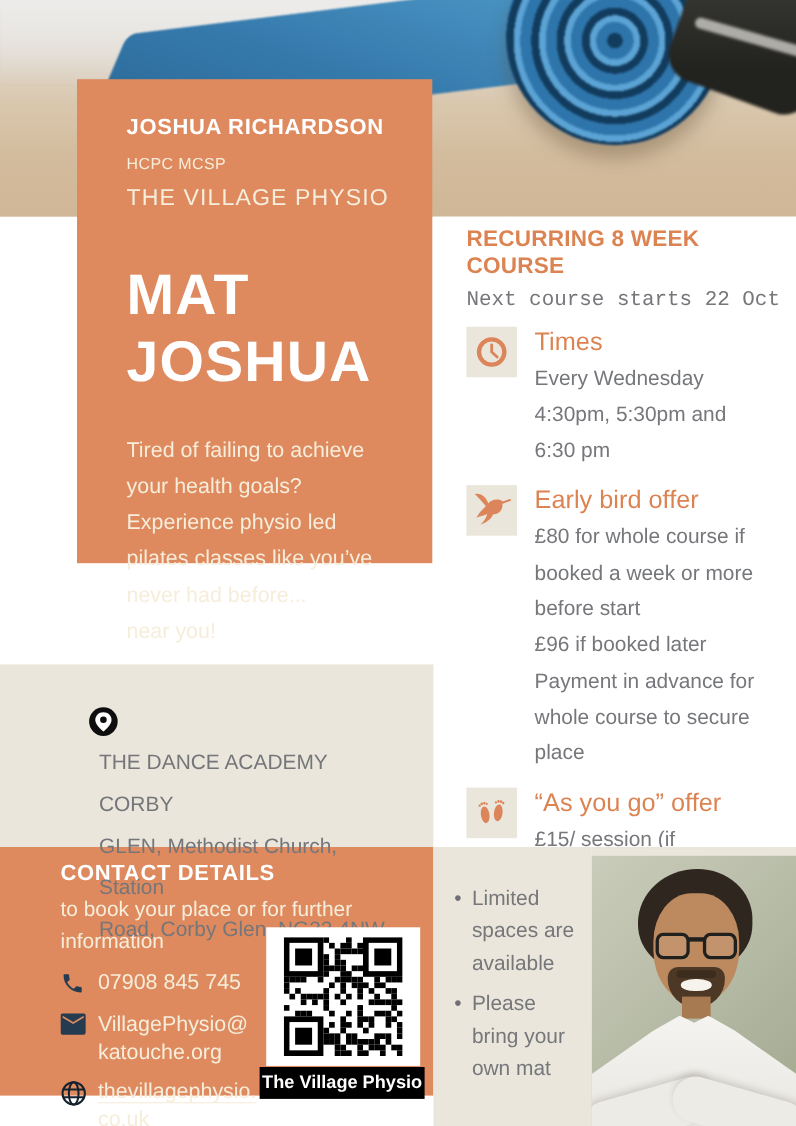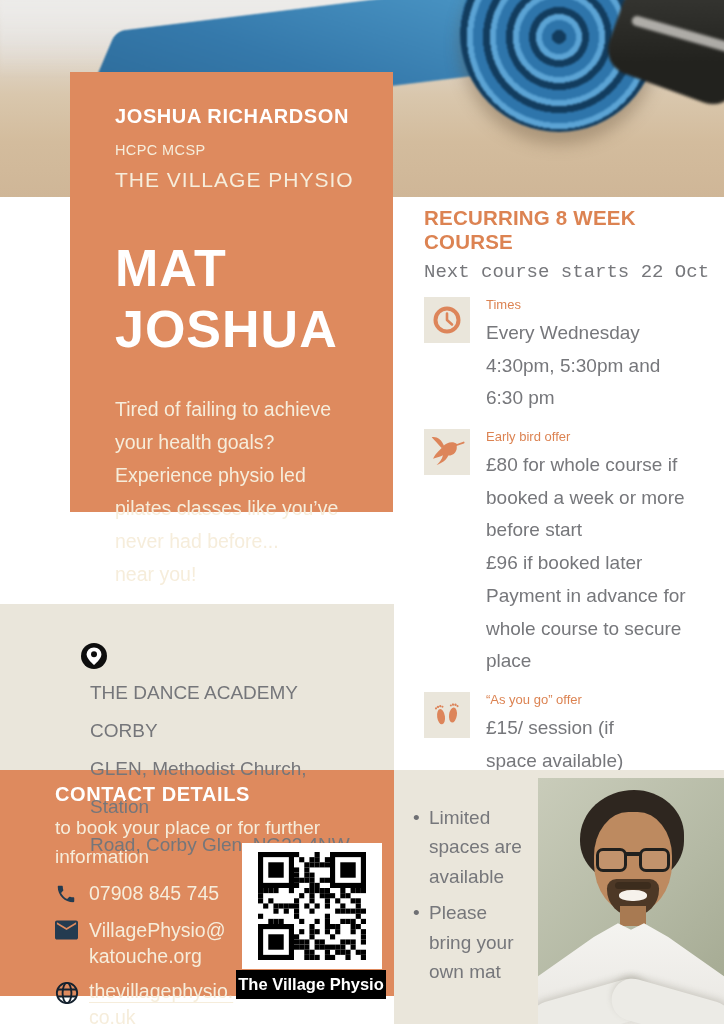--- a/index.html
+++ b/index.html
@@ -39,21 +39,21 @@
   .loc-icon { flex:none; margin-top:4px; }
   .loc-text { color:#75767a; font-size:19px; line-height:2.0; margin-left:10px; }
 
   
   .right-col { position:absolute; left:394px; top:197px; width:330px; height:586px; background:#ffffff; padding:9px 10px 0 30px; }
   .course-heading { color:var(--orange-deep); font-size:20.5px; font-weight:700; line-height:1.15; letter-spacing:.2px; }
   .course-sub { color:var(--gray); font-size:19px; margin-top:8px;font-family:Liberation Mono, monospace; }
   .feature { display:flex; align-items:flex-start; margin-top:14px; }
   .icon-box { flex:none; width:46px; height:46px; background:var(--beige); display:flex; align-items:center; justify-content:center; }
   .feature-body { margin-left:16px; }
-  .feature-title { color:var(--orange-deep); font-size:13px; }
+  .feature-title { color:var(--orange-deep); font-size:23px; }
   .feature-text { color:var(--gray); font-size:19px; line-height:1.72; margin-top:5px; }
 
   
   .card-contact { position:absolute; left:0; top:770px; width:394px; height:226px;
           background:var(--orange); padding:13px 10px 0 55px; }
   .contact-heading { color:#ffffff; font-size:20px; font-weight:700; letter-spacing:.6px; }
   .contact-sub { color:var(--cream); font-size:19px; line-height:1.55; margin-top:7px; }
   .contact-row { display:flex; align-items:flex-start; margin-top:9px; }
   .contact-row .cicon { flex:none; width:24px; margin-top:2px; }
   .contact-row .ctext { color:var(--cream); font-size:19.5px; line-height:1.33; margin-left:10px; }

